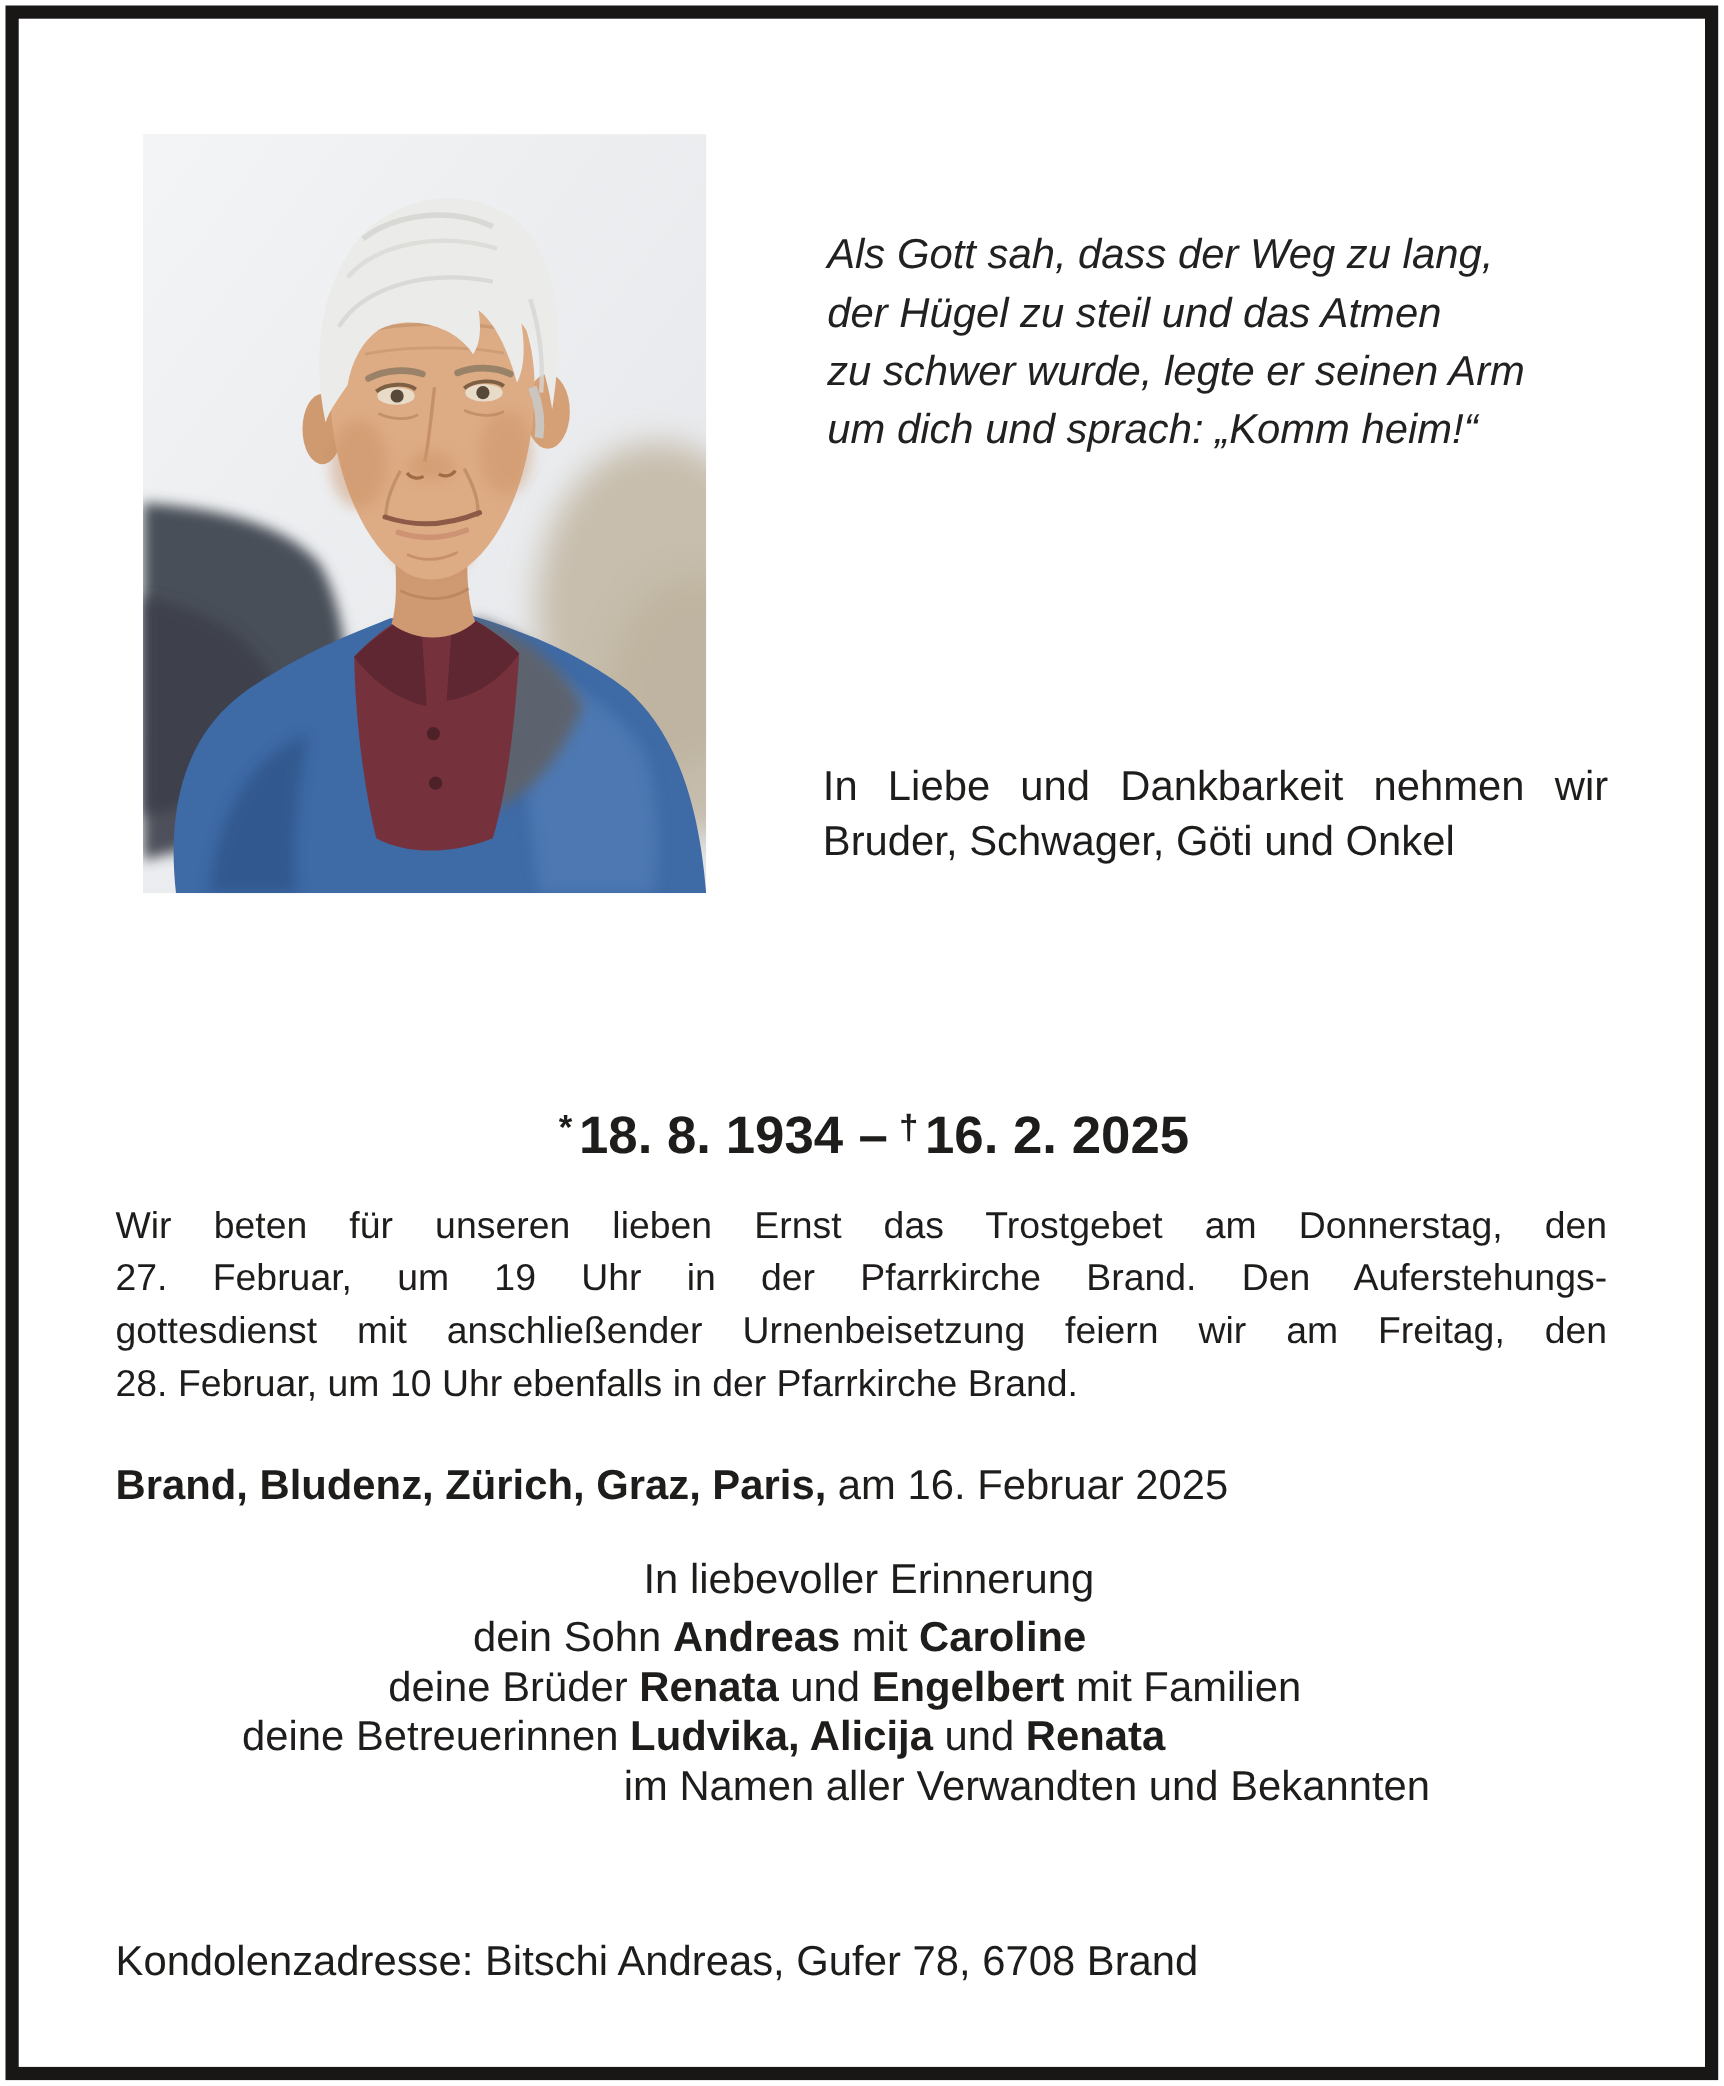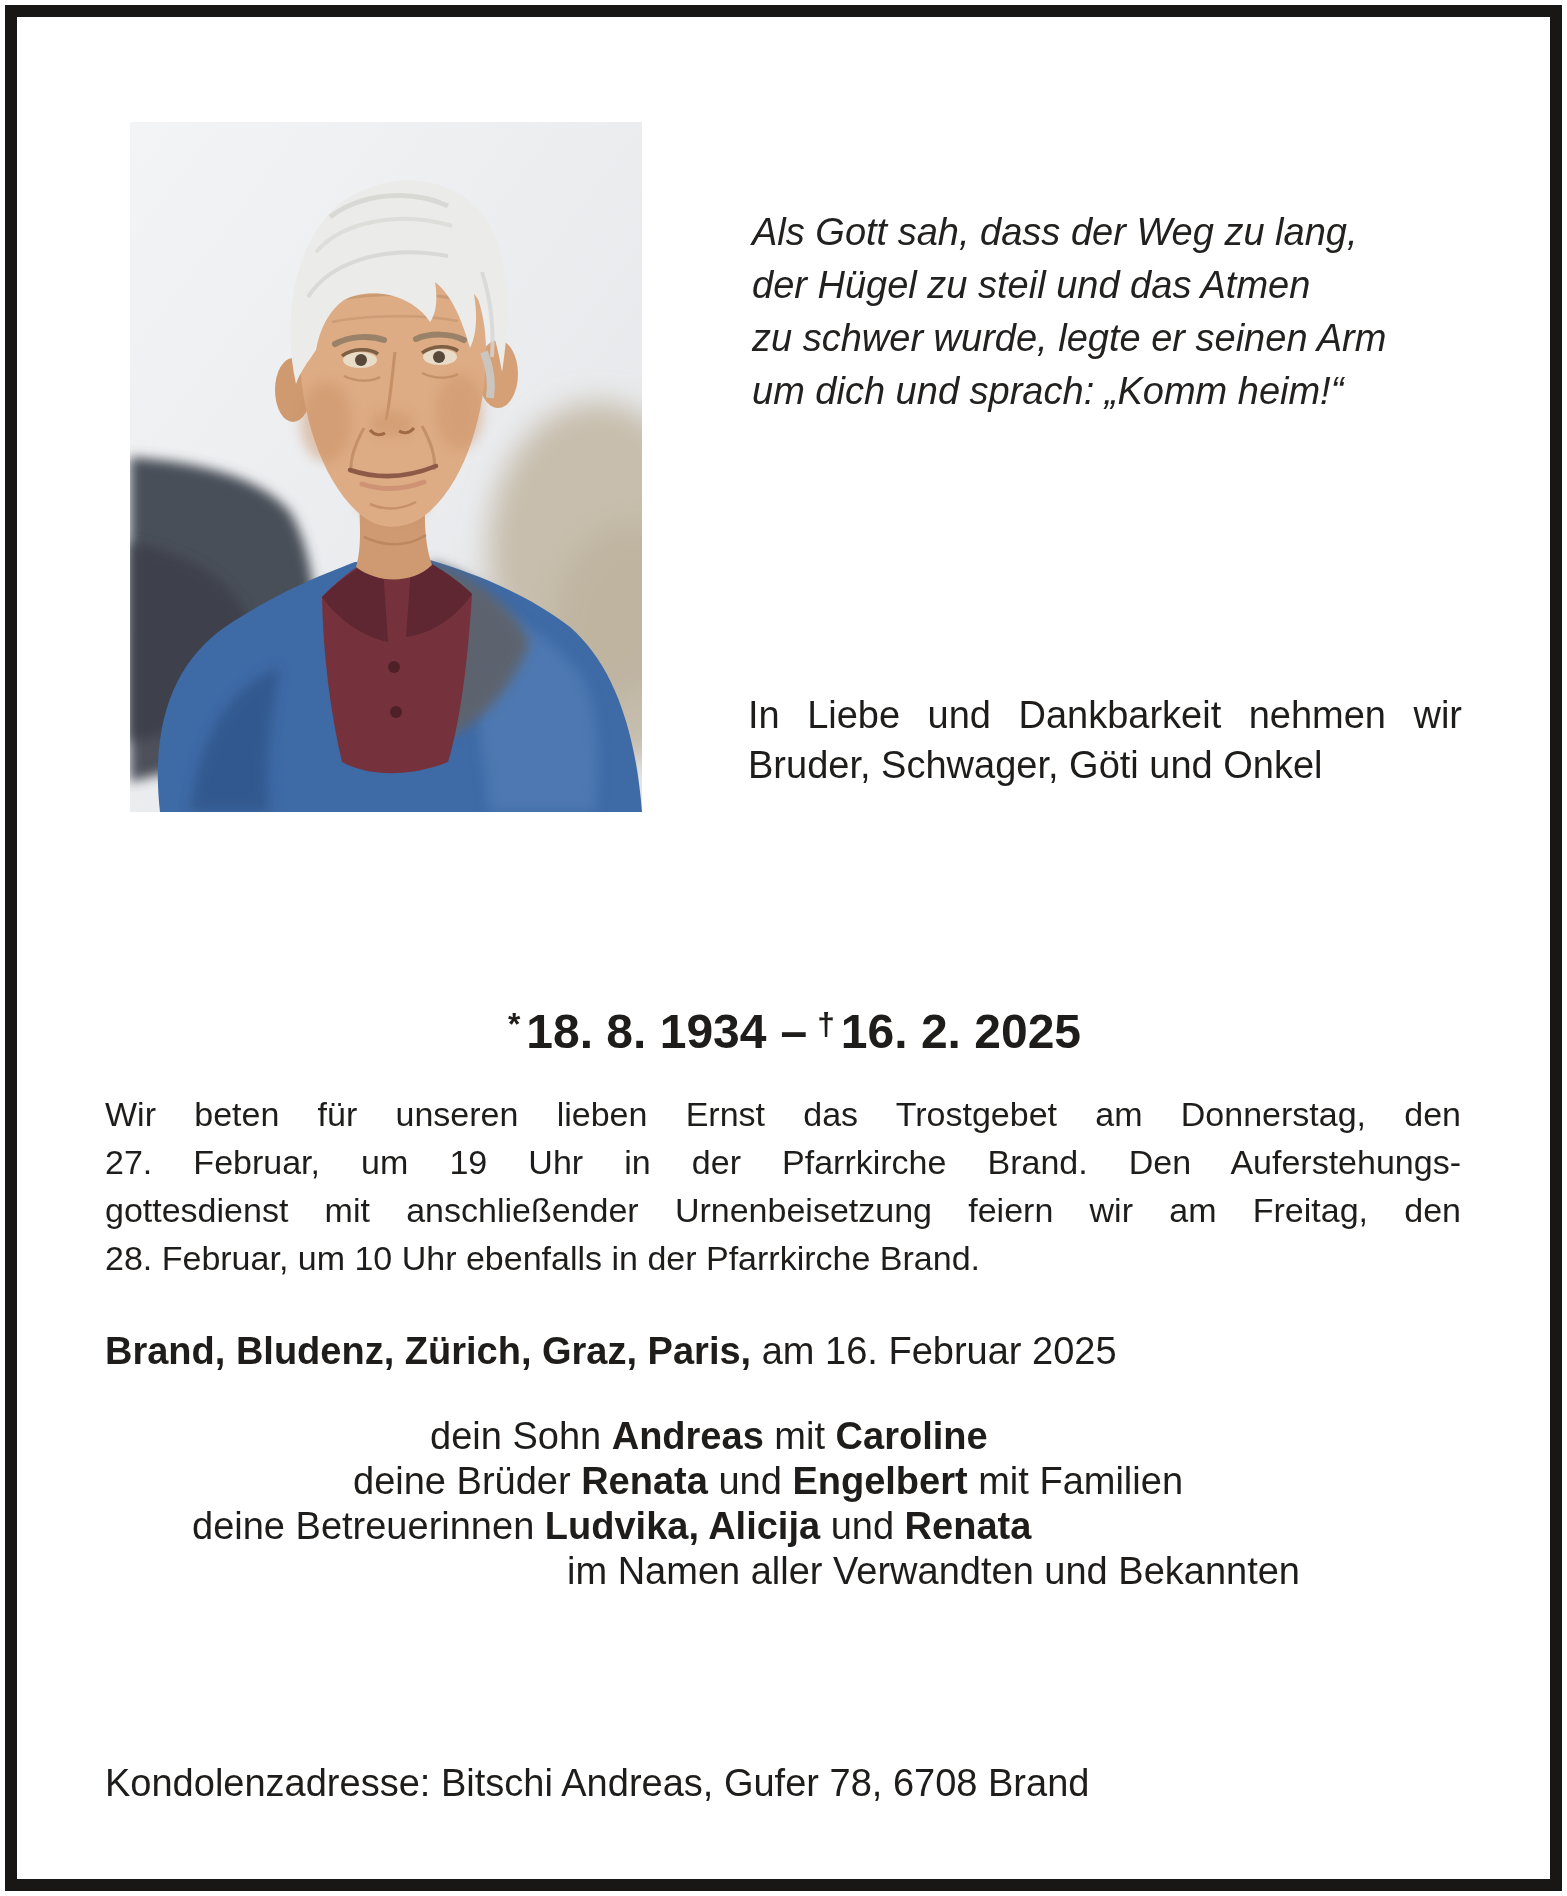--- a/index.html
+++ b/index.html
@@ -75,21 +75,21 @@
   .b{font-weight:700;}
   
   .family{
     left:105px;top:1414px;width:1356px;
     font-size:38px;line-height:45px;
   }
   .family .row{width:fit-content;white-space:nowrap;}
   .family .r0{margin-left:480px;margin-bottom:8px;}
   .family .r1{margin-left:325px;}
   .family .r2{margin-left:248px;}
-  .family .r3{margin-left:87px;}
+  .family .r3{margin-left:115px;}
   .family .r4{margin-left:462px;}
   
   .condolence{
     left:105px;top:1760px;width:1356px;
     font-size:38px;line-height:46px;
     white-space:nowrap;
   }
 </style>
 </head>
 <body>
@@ -205,20 +205,21 @@
     <div class="jline">27. Februar, um 19 Uhr in der Pfarrkirche Brand. Den Auferstehungs-</div>
     <div class="jline">gottesdienst mit anschließender Urnenbeisetzung feiern wir am Freitag, den</div>
     <div>28. Februar, um 10 Uhr ebenfalls in der Pfarrkirche Brand.</div>
   </div>
 
   <div class="abs cities">
     <span class="b">Brand, Bludenz, Zürich, Graz, Paris,</span><span> am 16. Februar 2025</span>
   </div>
 
   <div class="abs family">
+    <div class="row r0">In liebevoller Erinnerung</div>
     <div class="row r1">
       <span>dein Sohn </span><span class="b">Andreas</span><span> mit </span><span class="b">Caroline</span>
     </div>
     <div class="row r2">
       <span>deine Brüder </span><span class="b">Renata</span><span> und </span><span class="b">Engelbert</span><span> mit Familien</span>
     </div>
     <div class="row r3">
       <span>deine Betreuerinnen </span><span class="b">Ludvika, Alicija</span><span> und </span><span class="b">Renata</span>
     </div>
     <div class="row r4">

